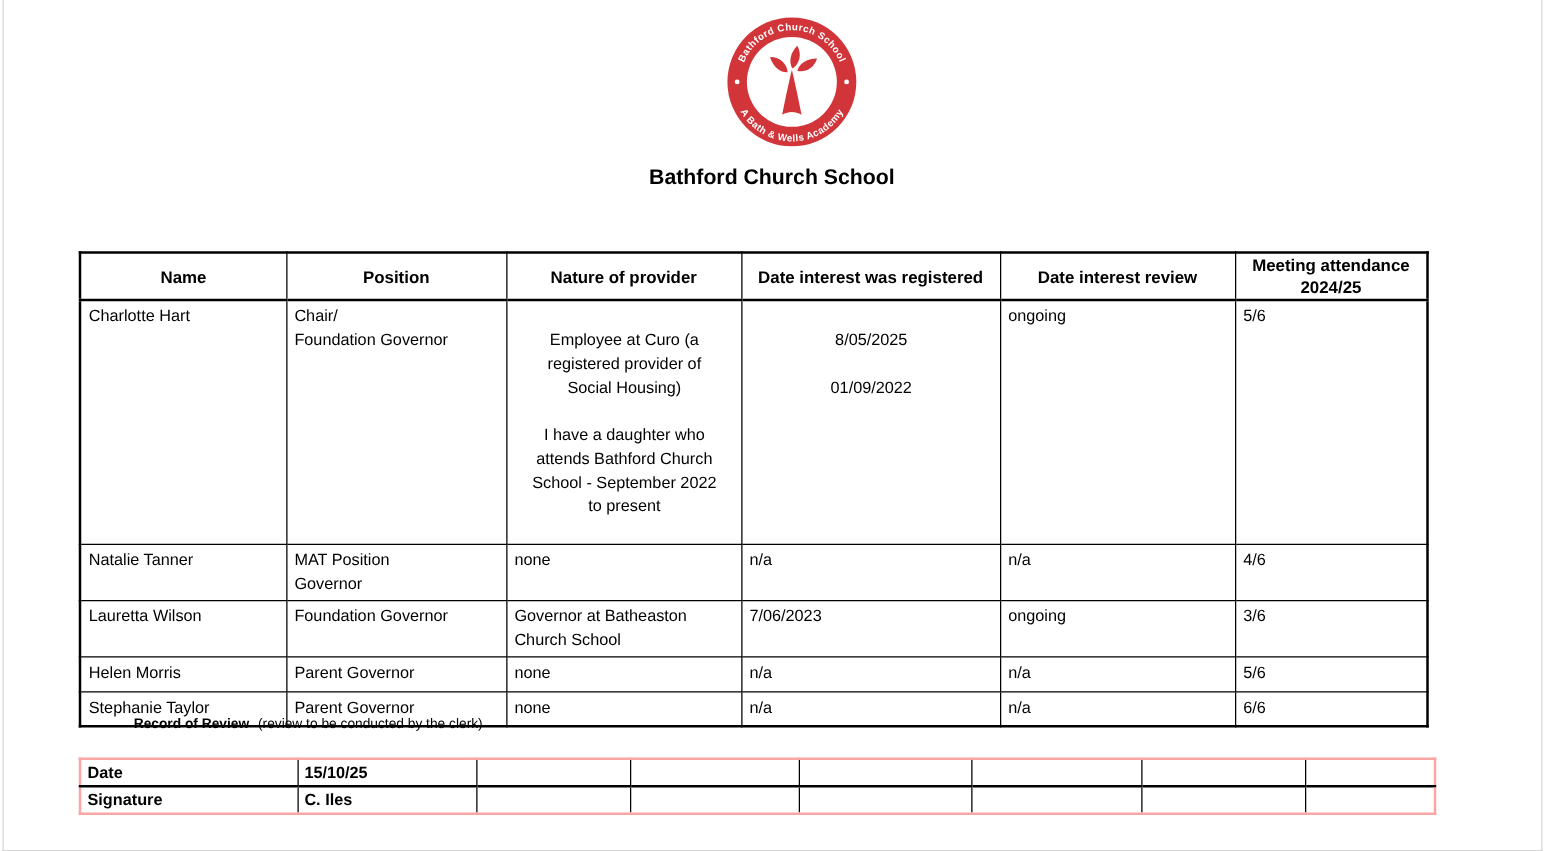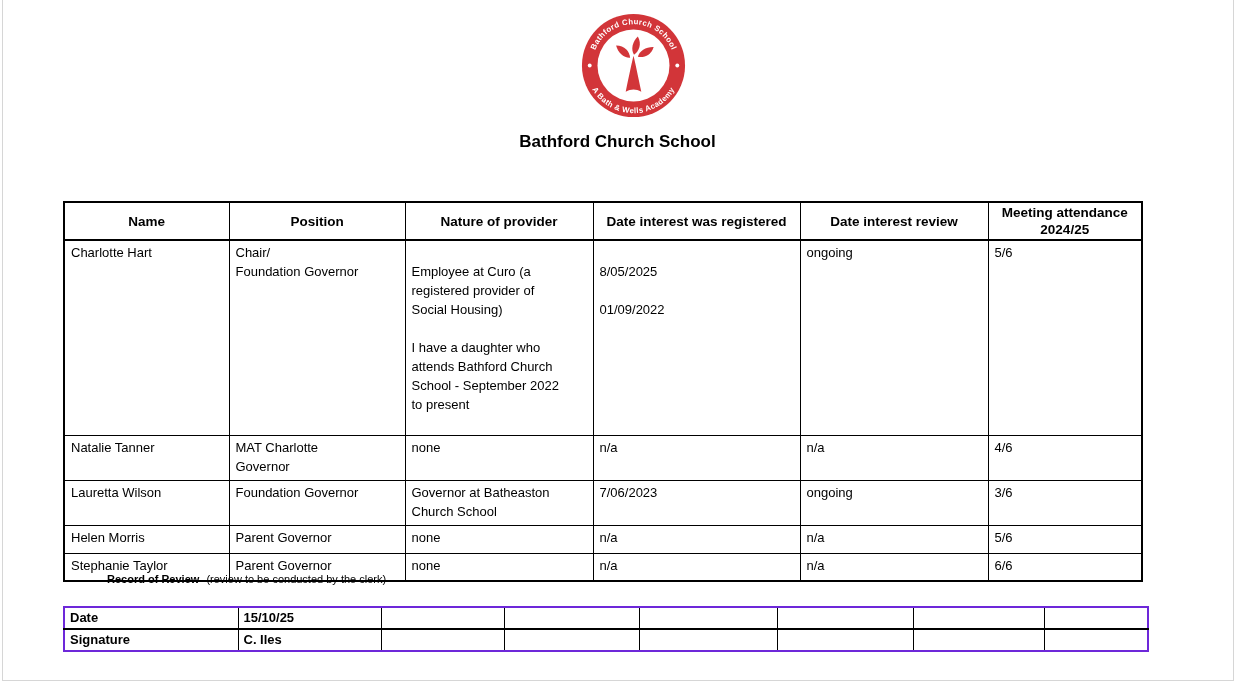--- a/index.html
+++ b/index.html
@@ -25,34 +25,34 @@
   table.register th, table.register td {
     border:1px solid #000; white-space:pre-line; overflow:hidden;
   }
   table.register th {
     font-size:13.5px; font-weight:bold; text-align:center; vertical-align:middle;
     height:34px; padding:1px 4px; line-height:17px; border-bottom:2px solid #000;
   }
   table.register td {
     font-size:13px; line-height:19px; vertical-align:top; padding:2px 5px 2px 6px;
   }
-  table.register td p { margin:0; }
+  table.register td p { margin:0;text-align:center; }
   td .second-interest { margin-top:44px; }
   td .second-date { margin-top:82px; }
   tr.r1 td { height:179px; }
   tr.r2 td, tr.r3 td { height:40px; }
   tr.r4 td { height:23px; }
   tr.r5 td { height:22px; }
   
   .review-heading { position:absolute; left:107px; top:570px; font-size:11px; line-height:18px; }
   .review-heading .lbl { font-weight:bold; }
   .review-heading .note { font-weight:normal; margin-left:4px; }
   
   table.review { position:absolute; left:63px; top:606px; border-collapse:collapse;
-    table-layout:fixed; width:1084px; border:2px solid #6d28d9; }
+    table-layout:fixed; width:1084px; border:2px solid #fca5a5; }
   table.review td {
     border:1px solid #000; font-size:13px; font-weight:bold; line-height:18px;
     height:20px; padding:0 5px; vertical-align:middle;
   }
   table.review tr.first td { border-bottom:2px solid #000; }
 </style>
 </head>
 <body>
 
 <div class="page">
@@ -123,21 +123,21 @@
         </td>
         <td>
           <p>8/05/2025</p>
           <p class="second-date">01/09/2022</p>
         </td>
         <td>ongoing</td>
         <td>5/6</td>
       </tr>
       <tr class="r2">
         <td>Natalie Tanner</td>
-        <td>MAT Charlotte
+        <td>MAT Position
 Governor</td>
         <td>none</td>
         <td>n/a</td>
         <td>n/a</td>
         <td>4/6</td>
       </tr>
       <tr class="r3">
         <td>Lauretta Wilson</td>
         <td>Foundation Governor</td>
         <td>Governor at Batheaston

